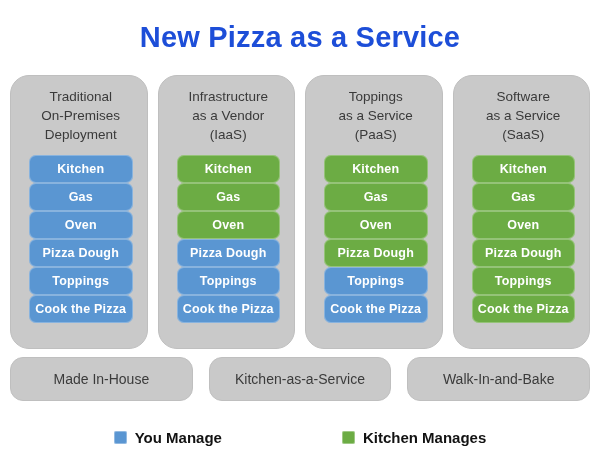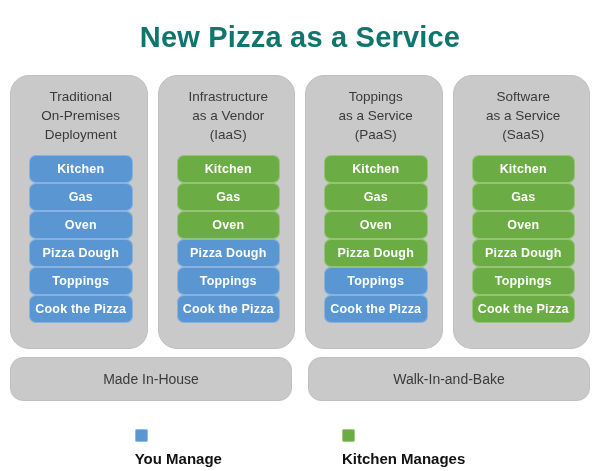--- a/index.html
+++ b/index.html
@@ -3,21 +3,21 @@
 <meta charset="utf-8">
 <style>
   html, body { margin: 0; padding: 0; background: #ffffff; }
   .page {
     width: 600px; height: 471px; background: #ffffff; position: relative;
     font-family: "Liberation Sans", sans-serif; overflow: hidden;
     box-sizing: border-box;
   }
   .title {
     padding-top: 20px; text-align: center;
-    font-size: 29px; line-height: 34px; font-weight: bold; color: #0f766e;
+    font-size: 29px; line-height: 34px; font-weight: bold; color: #1d4ed8;
     letter-spacing: 0.2px;
   }
   .cols, .footer-row {
     display: flex; gap: 10px; padding: 0 10px; box-sizing: border-box;
   }
   .cols { margin-top: 21px; }
   .column {
     flex: 1; background: var(--gray); border: 1px solid #bfbfbf;
     border-radius: 19px; height: 274px; box-sizing: border-box;
     padding: 11px 14px 0 18px;
@@ -39,21 +39,21 @@
   .footer-box {
     flex: 1; background: var(--gray); border: 1px solid #bfbfbf;
     border-radius: 13px; height: 44px; box-sizing: border-box;
     display: flex; align-items: center; justify-content: center;
     font-size: 14px; color: #3b3b3b; text-align: center;
   }
   .legend {
     margin-top: 28px; display: flex; justify-content: center; gap: 120px;
     align-items: center;
   }
-  .legend-item { display: flex; gap: 8px; flex-direction: column; }
+  .legend-item { display: flex; align-items: center; gap: 8px; }
   .legend-swatch {
     width: 13px; height: 13px; border-radius: 2px; display: inline-block;
   }
   .legend-swatch[data-color="blue"] { background: var(--blue); box-shadow: inset 0 0 0 1px rgba(255,255,255,0.35); }
   .legend-swatch[data-color="green"] { background: var(--green); box-shadow: inset 0 0 0 1px rgba(255,255,255,0.35); }
   .legend-label { font-size: 15px; font-weight: bold; color: #121212; }
 </style>
 </head>
 <body>
 
@@ -116,20 +116,21 @@
         <div class="item" data-color="green">Pizza Dough</div>
         <div class="item" data-color="green">Toppings</div>
         <div class="item" data-color="green">Cook the Pizza</div>
       </div>
     </div>
 
   </div>
 
   <div class="footer-row">
     <div class="footer-box">Made In-House</div>
+    <div class="footer-box">Kitchen-as-a-Service</div>
     <div class="footer-box">Walk-In-and-Bake</div>
   </div>
 
   <div class="legend">
     <div class="legend-item">
       <span class="legend-swatch" data-color="blue"></span>
       <span class="legend-label">You Manage</span>
     </div>
     <div class="legend-item">
       <span class="legend-swatch" data-color="green"></span>

